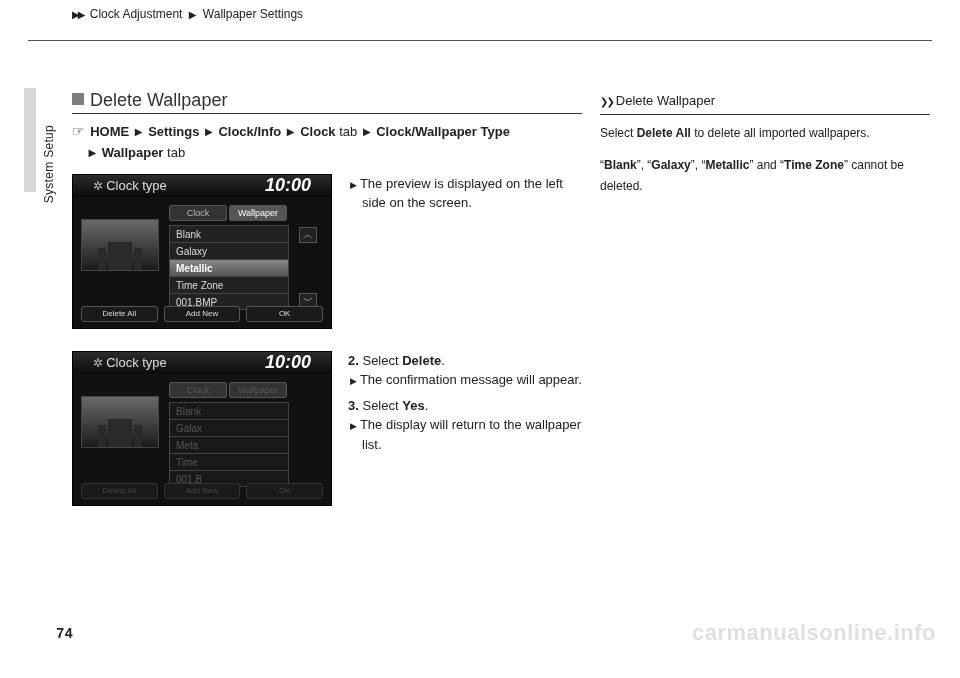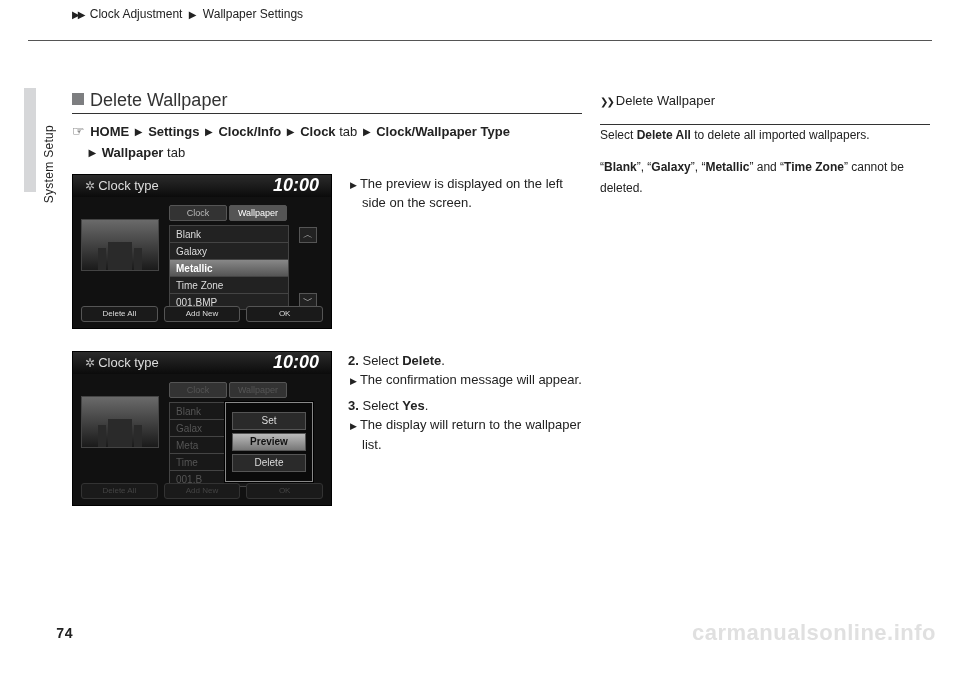--- a/index.html
+++ b/index.html
@@ -13,21 +13,21 @@
   .rule { position: absolute; left: 28px; right: 28px; top: 40px; border-top: 1px solid #555; }
   .content { position: absolute; left: 72px; top: 90px; width: 510px; }
   .section-title { font-size: 18px; color: #333; border-bottom: 1px solid #333; padding-bottom: 2px; margin-bottom: 6px; }
   .section-title .sq { display: inline-block; width: 12px; height: 12px; background: #7d7e80; margin-right: 6px; vertical-align: 1px; }
   .nav-path { font-size: 13px; line-height: 1.6; margin-bottom: 10px; }
   .nav-path .hand { font-size: 14px; margin-right: 2px; }
   .nav-path .b { font-weight: 700; }
   .nav-path .tri { font-size: 10px; margin: 0 2px; vertical-align: 1px; }
   .row { display: flex; gap: 16px; margin-bottom: 22px; }
   .screenshot { width: 260px; height: 155px; background: #111; color: #eee; font-size: 11px; border: 1px solid #000; position: relative; flex: 0 0 auto; }
-  .shot-head { display: flex; justify-content: space-between; align-items: center; background: linear-gradient(#2b2b2b,#0b0b0b); padding: 2px 12px; height: 22px; }
+  .shot-head { display: flex; justify-content: space-between; align-items: center; background: linear-gradient(#2b2b2b,#0b0b0b); padding: 2px 20px; height: 22px; }
   .shot-head .gear { font-size: 12px; color: #bbb; }
   .shot-head .ct { font-size: 13px; color: #ddd; }
   .shot-head .clock { font-size: 18px; font-weight: 700; font-style: italic; color: #fff; }
   .shot-body { position: absolute; top: 24px; left: 0; right: 0; bottom: 0; }
   .tabs { position: absolute; left: 96px; top: 6px; display: flex; gap: 2px; }
   .tab { width: 58px; height: 16px; background: #333; border: 1px solid #555; border-radius: 2px; font-size: 9px; text-align: center; line-height: 14px; color: #bbb; }
   .tab.active { background: #555; color: #fff; }
   .preview { position: absolute; left: 8px; top: 20px; width: 78px; height: 52px; background: linear-gradient(#6a6a6a, #1a1a1a); border: 1px solid #444; display: flex; align-items: flex-end; justify-content: center; }
   .castle { width: 24px; height: 28px; background: #2a2a2a; position: relative; }
   .castle::before, .castle::after { content: ""; position: absolute; bottom: 0; width: 8px; background: #2a2a2a; }
@@ -46,21 +46,21 @@
   .pbtn { height: 18px; margin: 3px 2px; background: #2a2a2a; border: 1px solid #555; font-size: 10px; text-align: center; line-height: 16px; color: #ddd; }
   .pbtn.sel { background: linear-gradient(#bbb,#777); color: #111; font-weight: 600; }
   .dim .list .item { background: #181818; color: #555; }
   .dim .tabs .tab { color: #555; }
   .dim .bbtn { color: #444; border-color: #333; }
   .steps { flex: 1; font-size: 13px; line-height: 1.5; }
   .steps .num { font-weight: 700; }
   .steps .sub { padding-left: 14px; text-indent: -12px; }
   .steps .tri { font-size: 9px; margin-right: 3px; }
   .right-col { position: absolute; left: 600px; top: 90px; width: 330px; font-size: 12px; line-height: 1.7; }
-  .right-head { border-bottom: 1px solid #333; padding-bottom: 12px; margin-bottom: 0; font-size: 13px; }
+  .right-head { border-bottom: 1px solid #333; padding-bottom: 2px; margin-bottom: 8px; font-size: 13px; }
   .right-head .icns { font-size: 10px; letter-spacing: -2px; margin-right: 3px; }
   .right-col p { margin-bottom: 12px; }
   .b2 { font-weight: 600; }
 </style>
 </head>
 <body>
 
 <div class="accent-tab"></div>
 <div class="side-label">System Setup</div>
 <div class="page-num">74</div>
@@ -142,25 +142,20 @@
         <div class="preview">
             <div class="castle"></div>
           </div>
         <div class="list">
           <div class="item">Blank</div>
           <div class="item">Galax</div>
           <div class="item">Meta</div>
           <div class="item">Time</div>
           <div class="item">001.B</div>
         </div>
-        <div class="popup">
-          <div class="pbtn">Set</div>
-          <div class="pbtn sel">Preview</div>
-          <div class="pbtn">Delete</div>
-        </div>
         <div class="bottom-btns">
           <div class="bbtn">Delete All</div>
           <div class="bbtn">Add New</div>
           <div class="bbtn">OK</div>
         </div>
       </div>
     </div>
     <div class="steps">
       <div class="step"><span class="num">2.</span> <span>Select </span><span class="b2">Delete</span><span>.</span></div>
       <div class="sub"><span class="tri">▶</span><span>The confirmation message will appear.</span></div>

